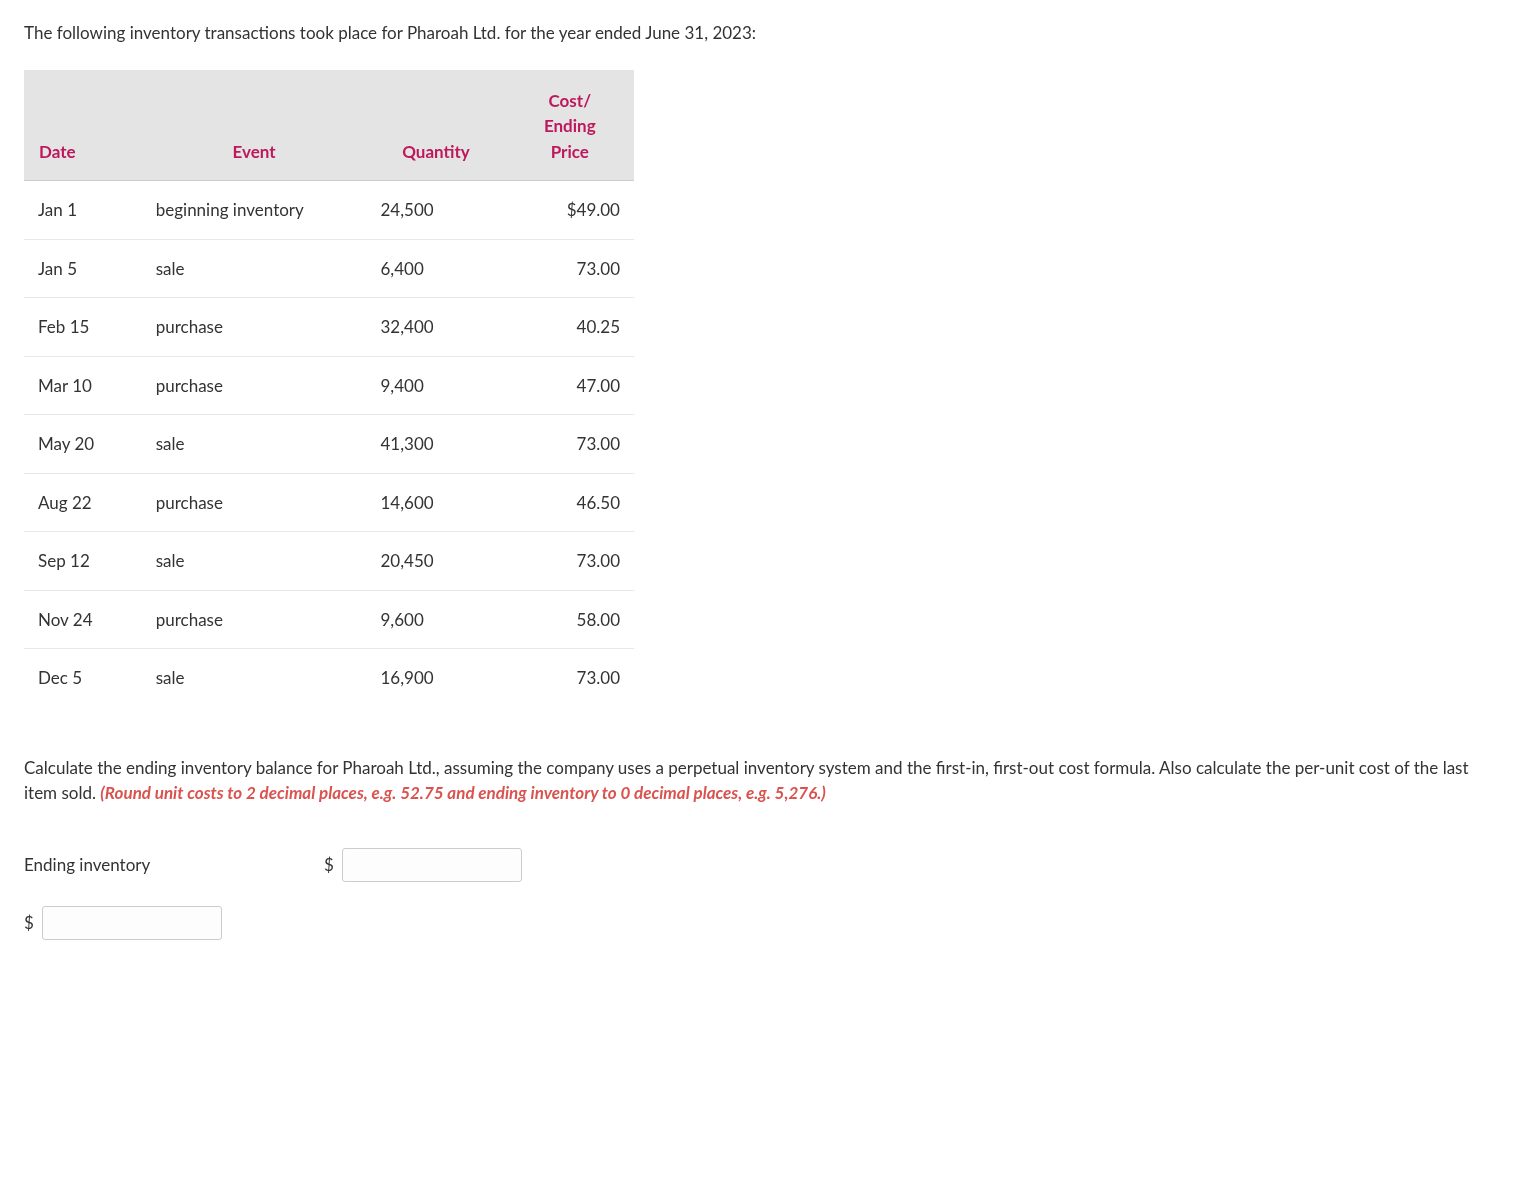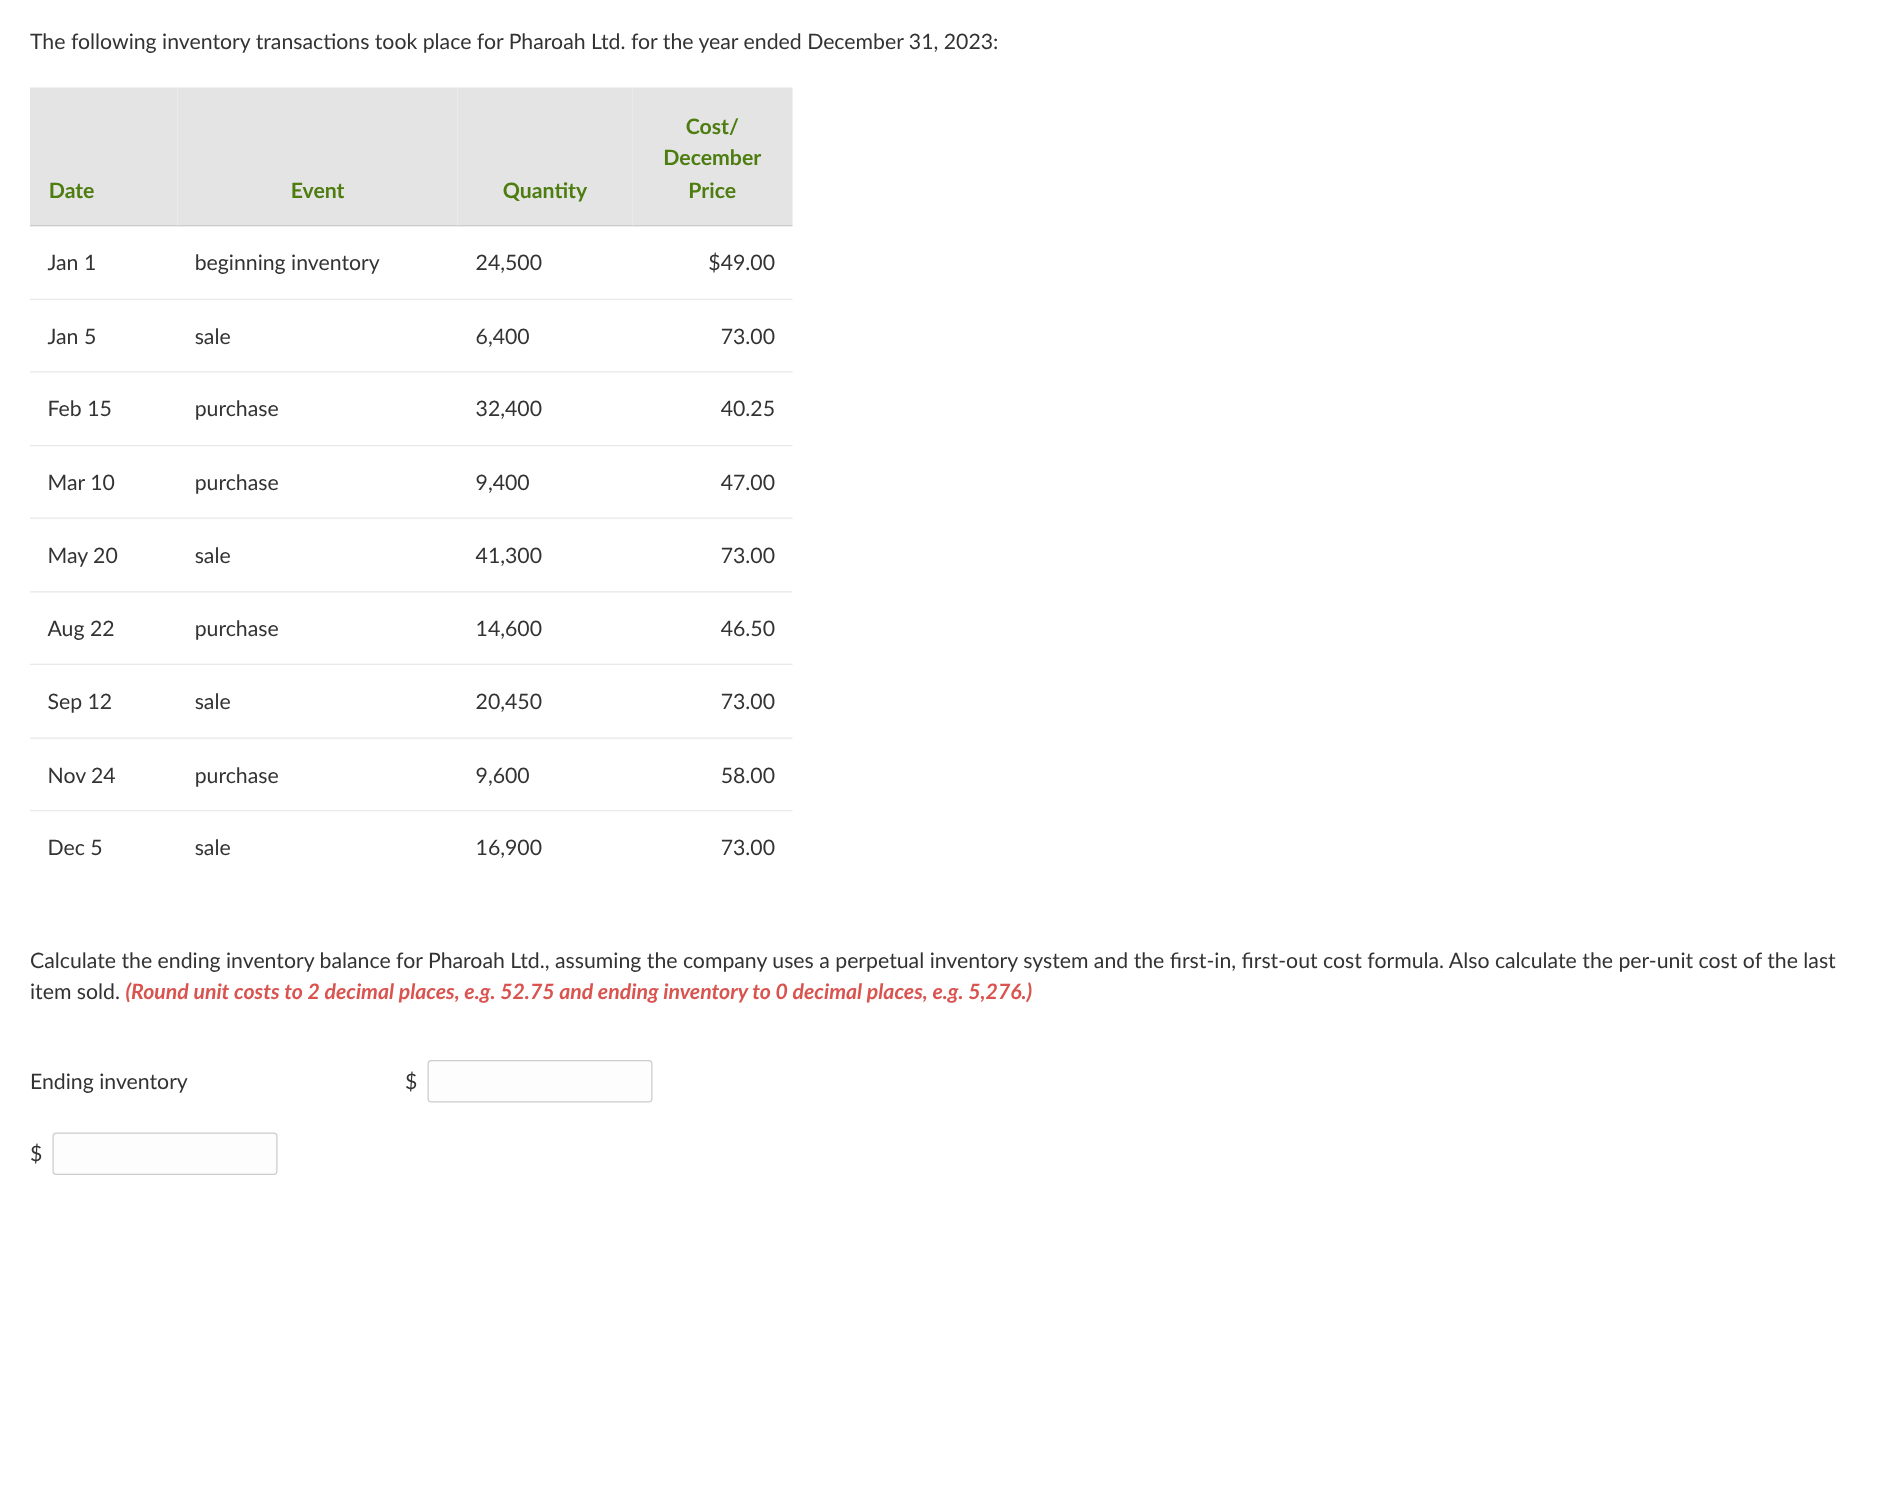--- a/index.html
+++ b/index.html
@@ -22,21 +22,21 @@
     table.inventory {
       border-collapse: collapse;
       width: 610px;
       margin-bottom: 48px;
     }
     table.inventory thead tr {
       background-color: #e4e4e4;
     }
     table.inventory th {
       font-weight: 700;
-      color: #4d7c0f;
+      color: #be185d;
       padding: 18px 14px 16px 14px;
       border-bottom: 1px solid #ccc;
       vertical-align: bottom;
     }
     table.inventory th.col-date {
       text-align: left;
       width: 110px;
       padding-left: 15px;
     }
     table.inventory th.col-event {
@@ -102,31 +102,31 @@
       height: 34px;
       width: 180px;
       padding: 4px 8px;
       font-size: 16px;
       background: #fdfdfd;
     }
   </style>
 </head>
 <body>
 
-<p class="intro">The following inventory transactions took place for Pharoah Ltd. for the year ended December 31, 2023:</p>
+<p class="intro">The following inventory transactions took place for Pharoah Ltd. for the year ended June 31, 2023:</p>
 
 <table class="inventory">
   <thead>
     <tr>
       <th class="col-date">Date</th>
       <th class="col-event">Event</th>
       <th class="col-qty">Quantity</th>
       <th class="col-price">
         <span>Cost/</span><br>
-        <span>December</span><br>
+        <span>Ending</span><br>
         <span>Price</span>
       </th>
     </tr>
   </thead>
   <tbody>
     <tr>
       <td class="cell-date">Jan 1</td>
       <td class="cell-event">beginning inventory</td>
       <td class="cell-qty">24,500</td>
       <td class="cell-price">$49.00</td>

